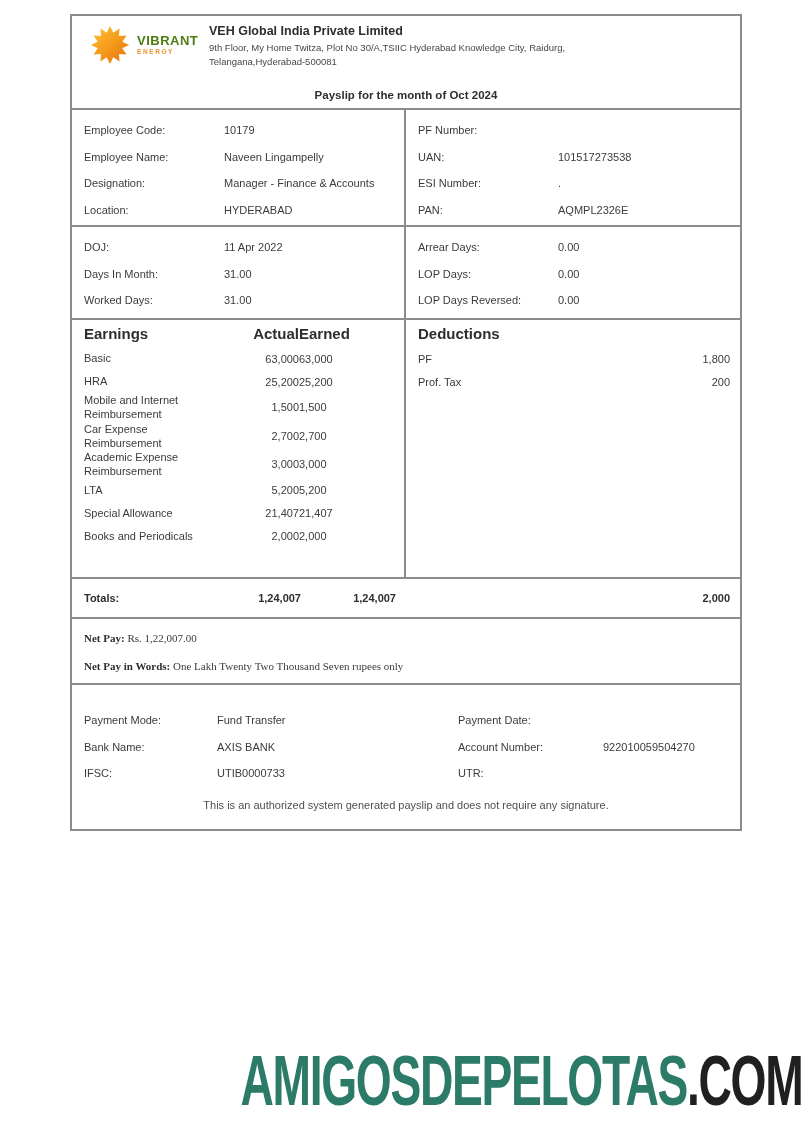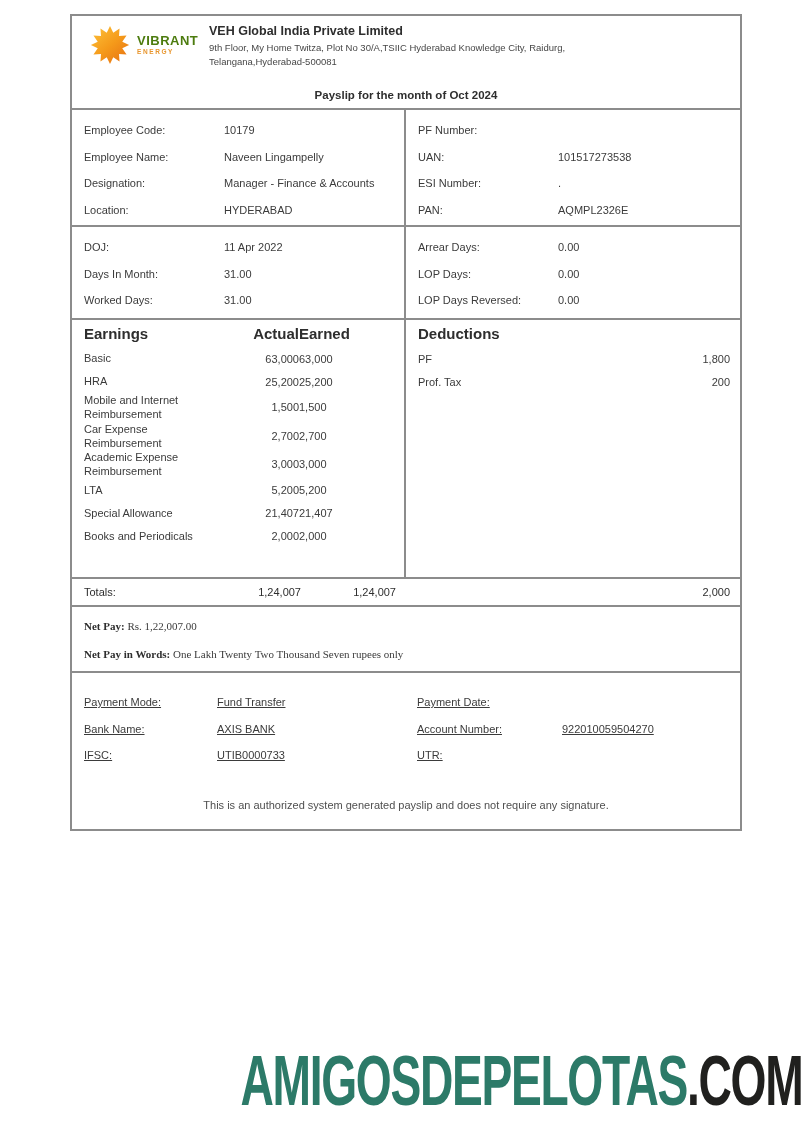--- a/index.html
+++ b/index.html
@@ -52,42 +52,42 @@
   .c-name { flex:1; padding-right:6px; }
   .c-actual { width:85px; text-align:right; flex:none; }
   .c-earned { width:95px; text-align:left; flex:none; }
   .e-row { display:flex; align-items:center; min-height:23px; font-size:11px; }
   .e-row .c-name { line-height:1.3; }
   .d-row { display:flex; align-items:center; height:23px; font-size:11px; }
   .d-amt { width:120px; text-align:right; flex:none; }
 
   
   .totals-row {
-    display:flex; align-items:center; height:28px; flex:none;
+    display:flex; align-items:center; height:40px; flex:none;
     border-bottom:2px solid #8c8c8c;
-    font-weight:normal; font-size:11px; color:#2e2e2e;
+    font-weight:bold; font-size:11px; color:#2e2e2e;
     padding:0 10px 0 12px;
     justify-content:center;
   }
   .t-label { width:132px; flex:none; }
   .t-actual { width:85px; text-align:right; flex:none; }
   .t-earned { width:95px; text-align:right; flex:none; }
   .t-ded { flex:1; text-align:right; }
 
   
   .netpay { height:66px; flex:none; border-bottom:2px solid #8c8c8c; padding:13px 14px 0 12px; font-size:11px;font-family:Liberation Serif, serif; }
   .np-line { margin-bottom:16px; }
   .np-label { font-weight:bold; color:#2e2e2e; }
 
   
-  .payment { flex:1; position:relative; padding-top:16px;text-decoration:underline; }
+  .payment { flex:1; position:relative; padding-top:22px; }
   .pay-row { display:flex; align-items:center; height:26.5px; font-size:11px; padding:0 10px 0 12px; }
   .p-l-label { width:133px; flex:none; }
   .p-l-value { width:200px; flex:none; }
-  .p-r-label { width:145px; flex:none; }
+  .p-r-label { width:145px; flex:none;margin-left:41px; }
   .p-r-value { flex:1; }
   .disclaimer {
     position:absolute; left:0; right:0; bottom:18px;
     text-align:center; font-size:11px; color:#4f4f4f;
   }
 
   
   .watermark {
     position:absolute; right:6px; top:1046px;
     font-weight:bold; font-size:70px; letter-spacing:-2px;

